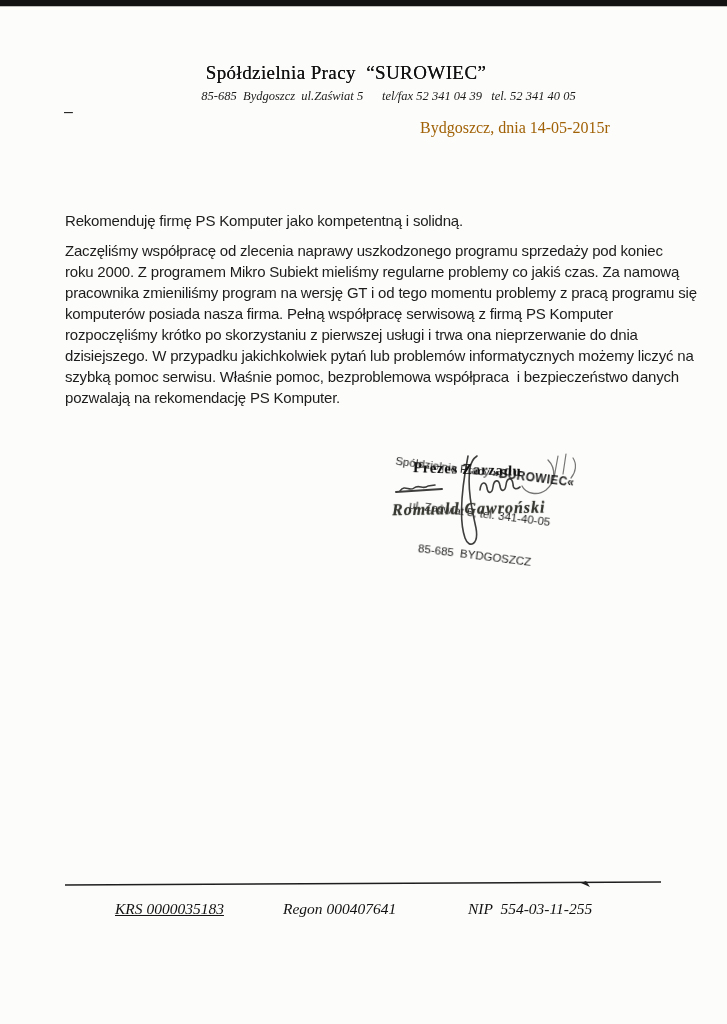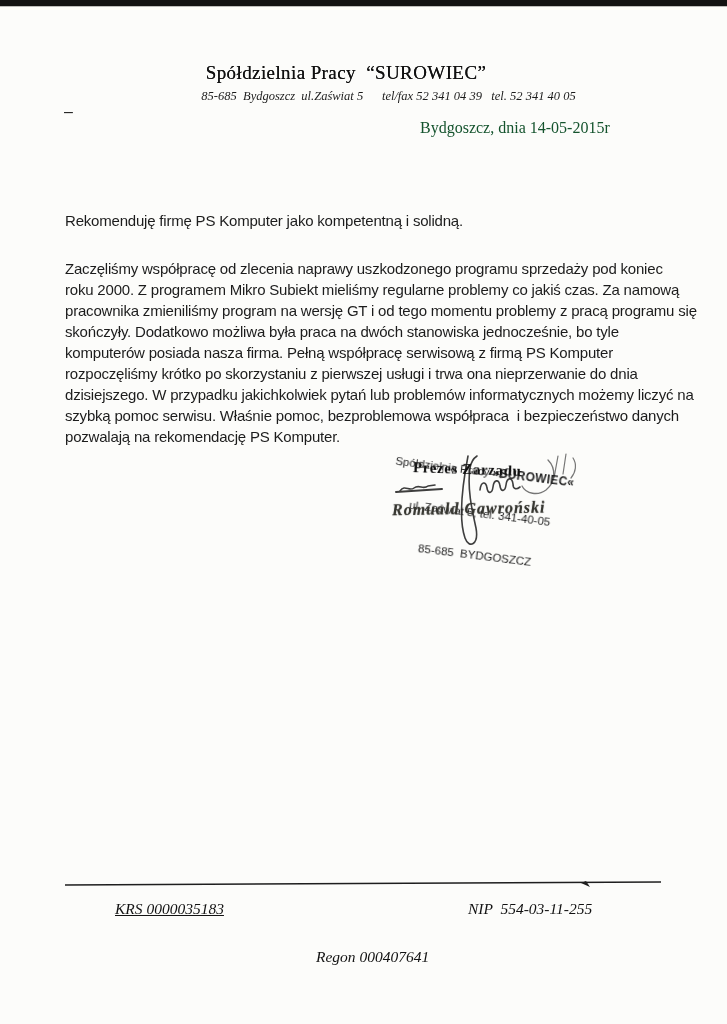--- a/index.html
+++ b/index.html
@@ -18,28 +18,28 @@
   }
   .address{
     position:absolute;left:0;top:89px;width:727px;text-align:center;
     font-family:"Liberation Serif",serif;font-style:italic;font-size:12.5px;color:#1b1b1b;
     white-space:pre;
     padding-left:25px;
   }
   .margin-dash{position:absolute;left:64px;top:103px;font-size:16px;color:#222;}
   .date{
     position:absolute;left:420px;top:119px;
-    font-family:"Liberation Serif",serif;font-size:16px;color:#14532d;
+    font-family:"Liberation Serif",serif;font-size:16px;color:#a16207;
   }
 
   .intro{
     position:absolute;left:65px;top:212px;font-size:15px;letter-spacing:-.2px;
     color:#1c1c1c;white-space:pre;
   }
-  .para{position:absolute;left:65px;top:258px;color:#1c1c1c;}
+  .para{position:absolute;left:65px;top:240px;color:#1c1c1c;}
   .para .line{font-size:15px;line-height:21px;letter-spacing:-.2px;white-space:pre;}
 
   .stamp{position:absolute;left:380px;top:420px;width:235px;height:140px;}
   .stamp-rot{
     position:absolute;left:4px;top:4px;width:212px;text-align:center;
     transform:rotate(7deg);transform-origin:0 0;
     font-size:11.5px;line-height:14px;color:#242424;filter:blur(.3px);white-space:pre;
   }
   .stamp-rot .co{font-weight:700;font-size:12px;letter-spacing:.3px;}
   .prezes{
@@ -55,21 +55,21 @@
     white-space:pre;
   }
   .sig-svg{position:absolute;left:0;top:0;width:235px;height:140px;}
 
   .footer-rule{position:absolute;left:63px;top:876px;width:602px;height:16px;}
   .foot{
     position:absolute;top:900px;font-family:"Liberation Serif",serif;font-style:italic;
     font-size:15.5px;color:#121212;white-space:pre;
   }
   .foot.krs{left:115px;text-decoration:underline;}
-  .foot.regon{left:316px;margin-top:48px;}
+  .foot.regon{left:283px;}
   .foot.nip{left:468px;text-align:center;}
 </style>
 </head>
 <body>
 
 <div class="page">
 
   <div class="scan-bar"></div>
 
   <div class="company">Spółdzielnia Pracy  “SUROWIEC”</div>
@@ -78,21 +78,20 @@
   <div class="margin-dash">–</div>
 
   <div class="date">Bydgoszcz, dnia 14-05-2015r</div>
 
   <div class="intro">Rekomenduję firmę PS Komputer jako kompetentną i solidną.</div>
 
   <div class="para">
     <div class="line">Zaczęliśmy współpracę od zlecenia naprawy uszkodzonego programu sprzedaży pod koniec</div>
     <div class="line">roku 2000. Z programem Mikro Subiekt mieliśmy regularne problemy co jakiś czas. Za namową</div>
     <div class="line">pracownika zmieniliśmy program na wersję GT i od tego momentu problemy z pracą programu się</div>
-    <div class="line">skończyły. Dodatkowo możliwa była praca na dwóch stanowiska jednocześnie, bo tyle</div>
     <div class="line">komputerów posiada nasza firma. Pełną współpracę serwisową z firmą PS Komputer</div>
     <div class="line">rozpoczęliśmy krótko po skorzystaniu z pierwszej usługi i trwa ona nieprzerwanie do dnia</div>
     <div class="line">dzisiejszego. W przypadku jakichkolwiek pytań lub problemów informatycznych możemy liczyć na</div>
     <div class="line">szybką pomoc serwisu. Właśnie pomoc, bezproblemowa współpraca  i bezpieczeństwo danych</div>
     <div class="line">pozwalają na rekomendację PS Komputer.</div>
   </div>
 
   <div class="stamp">
     <div class="stamp-rot">
       <div><span>Spółdzielnia Pracy </span><span class="co">»SUROWIEC«</span></div>

